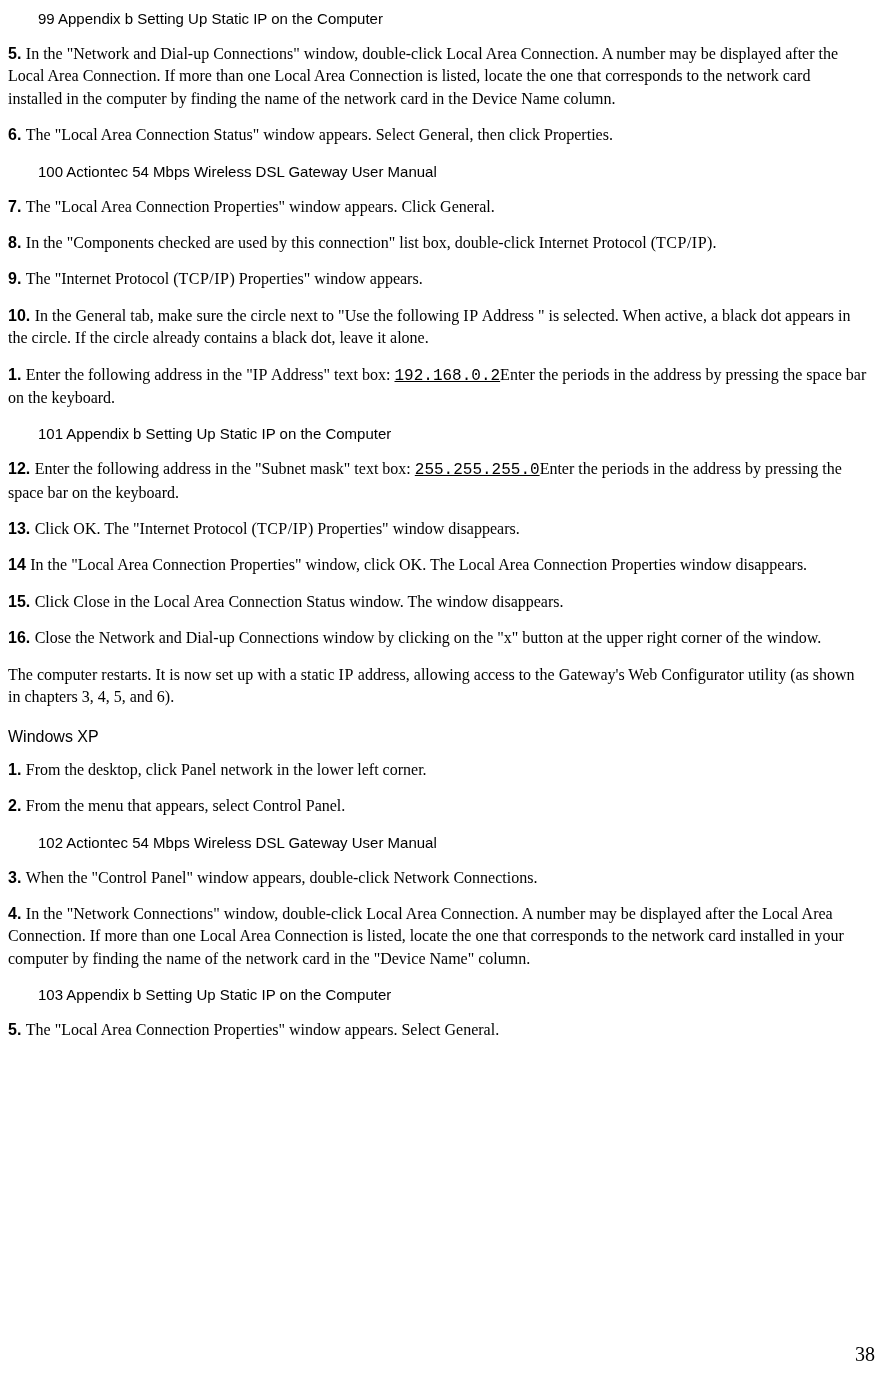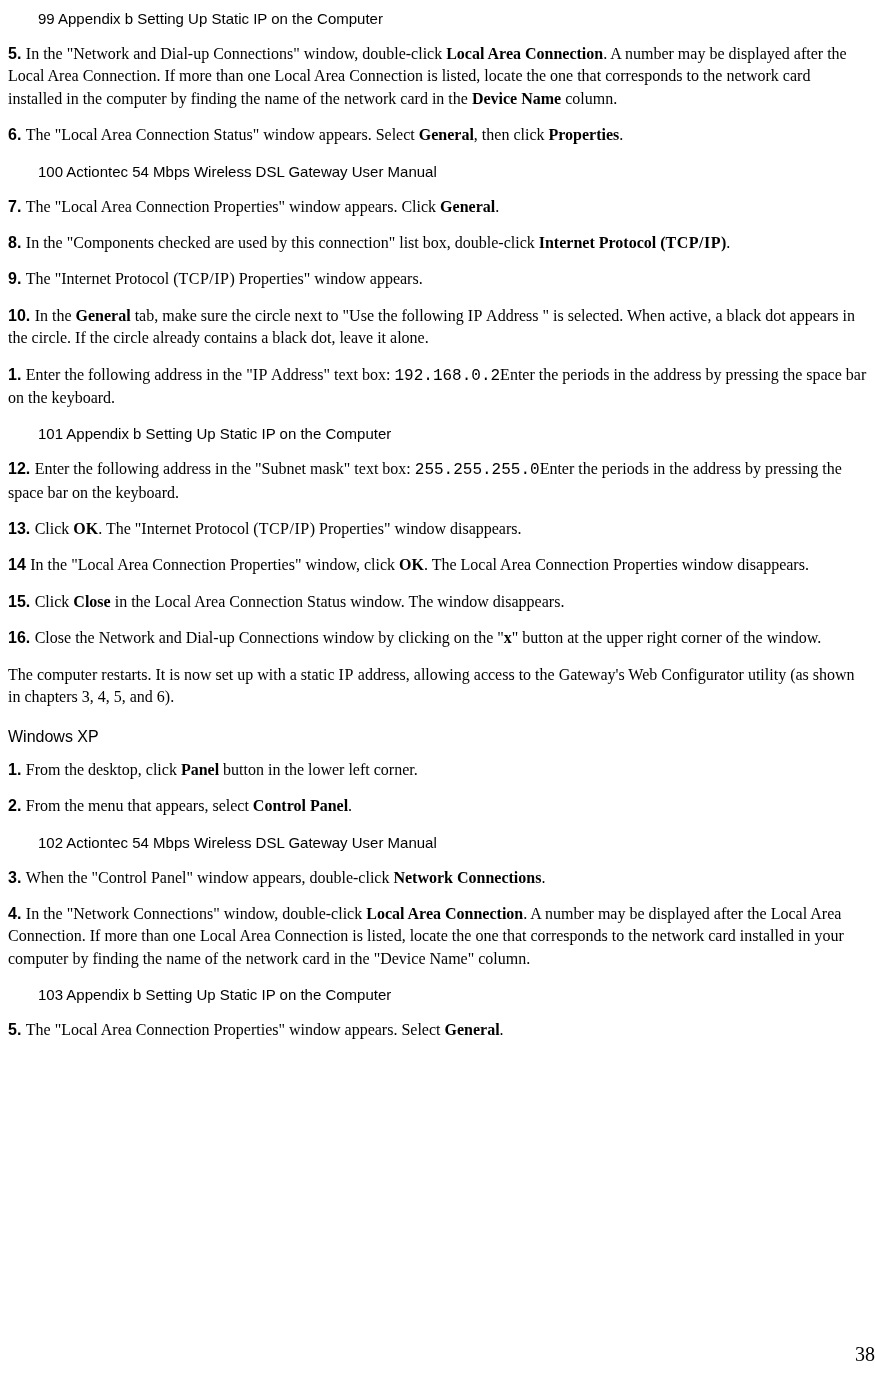--- a/index.html
+++ b/index.html
@@ -18,28 +18,29 @@
       margin-left: 30px;
     }
     .step {
       margin-bottom: 14px;
     }
     .step-num {
       font-family: Arial, Helvetica, sans-serif;
       font-weight: bold;
     }
     .strong {
-      font-weight: bold;
+      font-weight: normal;
     }
     .sc {
       font-variant: small-caps;
       letter-spacing: 0.5px;
     }
     .mono {
       font-family: 'Courier New', Courier, monospace;
+      text-decoration: underline;
     }
     h2.section {
       font-family: Arial, Helvetica, sans-serif;
       font-weight: normal;
       font-size: 16px;
       margin: 18px 0 10px 0;
     }
     .page-num {
       position: fixed;
       bottom: 10px;
@@ -106,21 +107,21 @@
   <span class="step-num">16. </span><span>Close the Network and Dial-up Connections window by clicking on the "</span><span class="strong">x</span><span>" button at the upper right corner of the window.</span>
 </p>
 
 <p>
   <span>The computer restarts. It is now set up with a static </span><span class="sc">IP</span><span> address, allowing access to the Gateway's Web Configurator utility (as shown in chapters 3, 4, 5, and 6).</span>
 </p>
 
 <h2 class="section">Windows XP</h2>
 
 <p class="step">
-  <span class="step-num">1. </span><span>From the desktop, click </span><span class="strong">Panel</span><span> button in the lower left corner.</span>
+  <span class="step-num">1. </span><span>From the desktop, click </span><span class="strong">Panel</span><span> network in the lower left corner.</span>
 </p>
 
 <p class="step">
   <span class="step-num">2. </span><span>From the menu that appears, select </span><span class="strong">Control Panel</span><span>.</span>
 </p>
 
 <div class="page-header">102 Actiontec 54 Mbps Wireless DSL Gateway User Manual</div>
 
 <p class="step">
   <span class="step-num">3. </span><span>When the "Control Panel" window appears, double-click </span><span class="strong">Network Connections</span><span>.</span>

